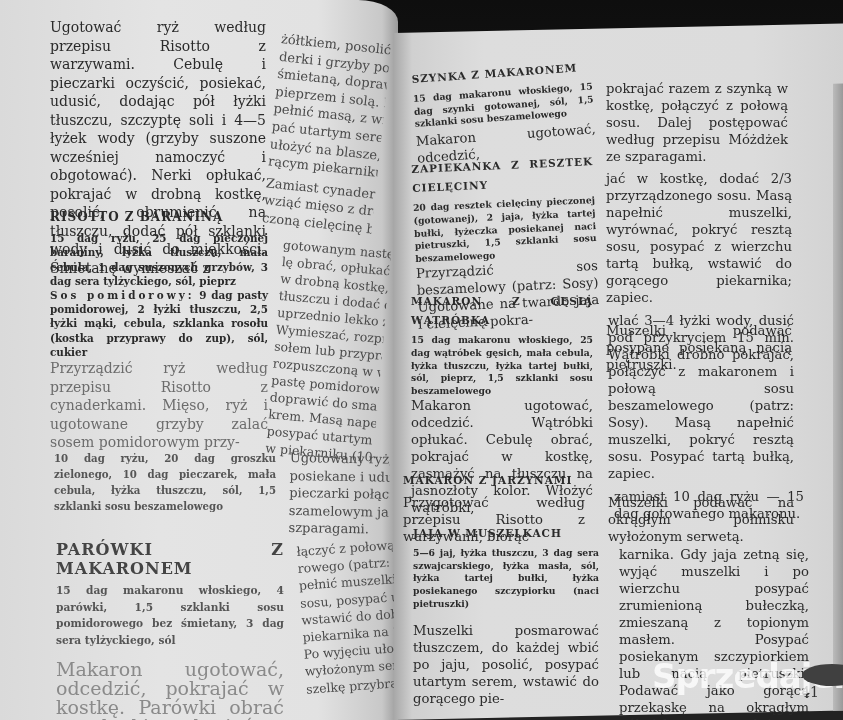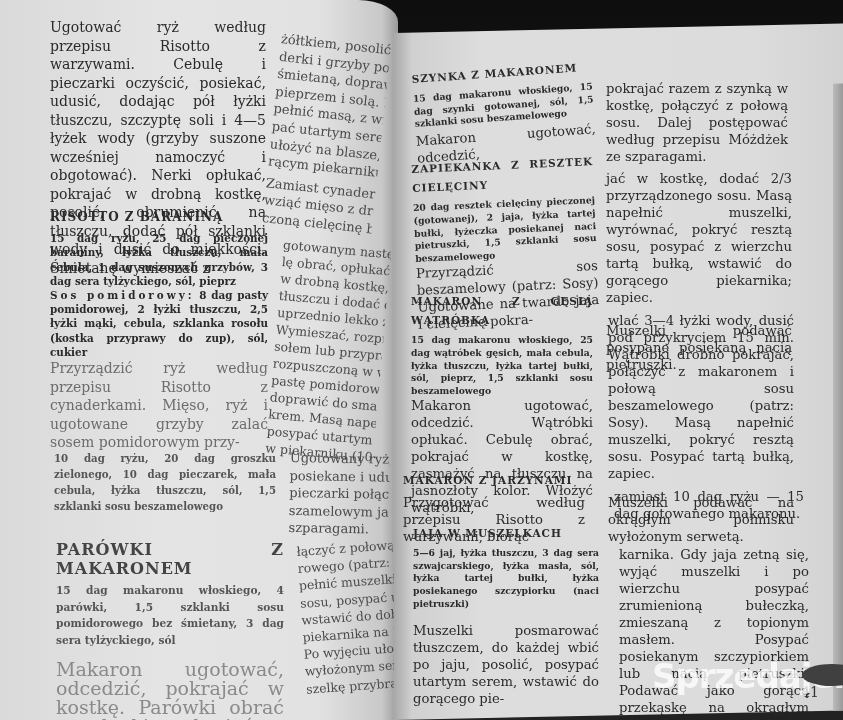--- a/index.html
+++ b/index.html
@@ -45,21 +45,21 @@
     <div>ułożyć na blasze, zap-</div>
     <div>rącym piekarniku (10—</div>
     <div style="margin-top:4px">Zamiast cynaderek</div>
     <div>wziąć mięso z drob-</div>
     <div>czoną cielęcinę bez ko-</div>
   </div>
 
   <div class="col" style="left:50px;top:208px;width:218px;">
     <div class="title">Risotto z baraniną</div>
     <p class="ing" style="font-size:10.4px;line-height:14.2px;">15 dag ryżu, 25 dag pieczonej baraniny, łyżka tłuszczu, mała cebula, 1 dag suszonych grzybów, 3 dag sera tylżyckiego, sól, pieprz</p>
-    <p class="ing" style="font-size:10.4px;line-height:14.2px;"><span style="letter-spacing:3px">Sos pomidorowy:</span> <span>8 dag pasty pomidorowej, 2 łyżki tłuszczu, 2,5 łyżki mąki, cebula, szklanka rosołu (kostka przyprawy do zup), sól, cukier</span></p>
+    <p class="ing" style="font-size:10.4px;line-height:14.2px;"><span style="letter-spacing:3px">Sos pomidorowy:</span> <span>9 dag pasty pomidorowej, 2 łyżki tłuszczu, 2,5 łyżki mąki, cebula, szklanka rosołu (kostka przyprawy do zup), sól, cukier</span></p>
     <p class="body faded">Przyrządzić ryż według przepisu Risotto z cynaderkami. Mięso, ryż i ugotowane grzyby zalać sosem pomidorowym przy-</p>
   </div>
 
   <div class="inner" style="left:284px;top:236px;width:108px;font-size:12.5px;line-height:17px;transform:rotate(5deg);">
     <div>gotowanym następująco:</div>
     <div>lę obrać, opłukać, po-</div>
     <div>w drobną kostkę, udu-</div>
     <div>tłuszczu i dodać do m</div>
     <div>uprzednio lekko zrum</div>
     <div>Wymieszać, rozprowa-</div>

